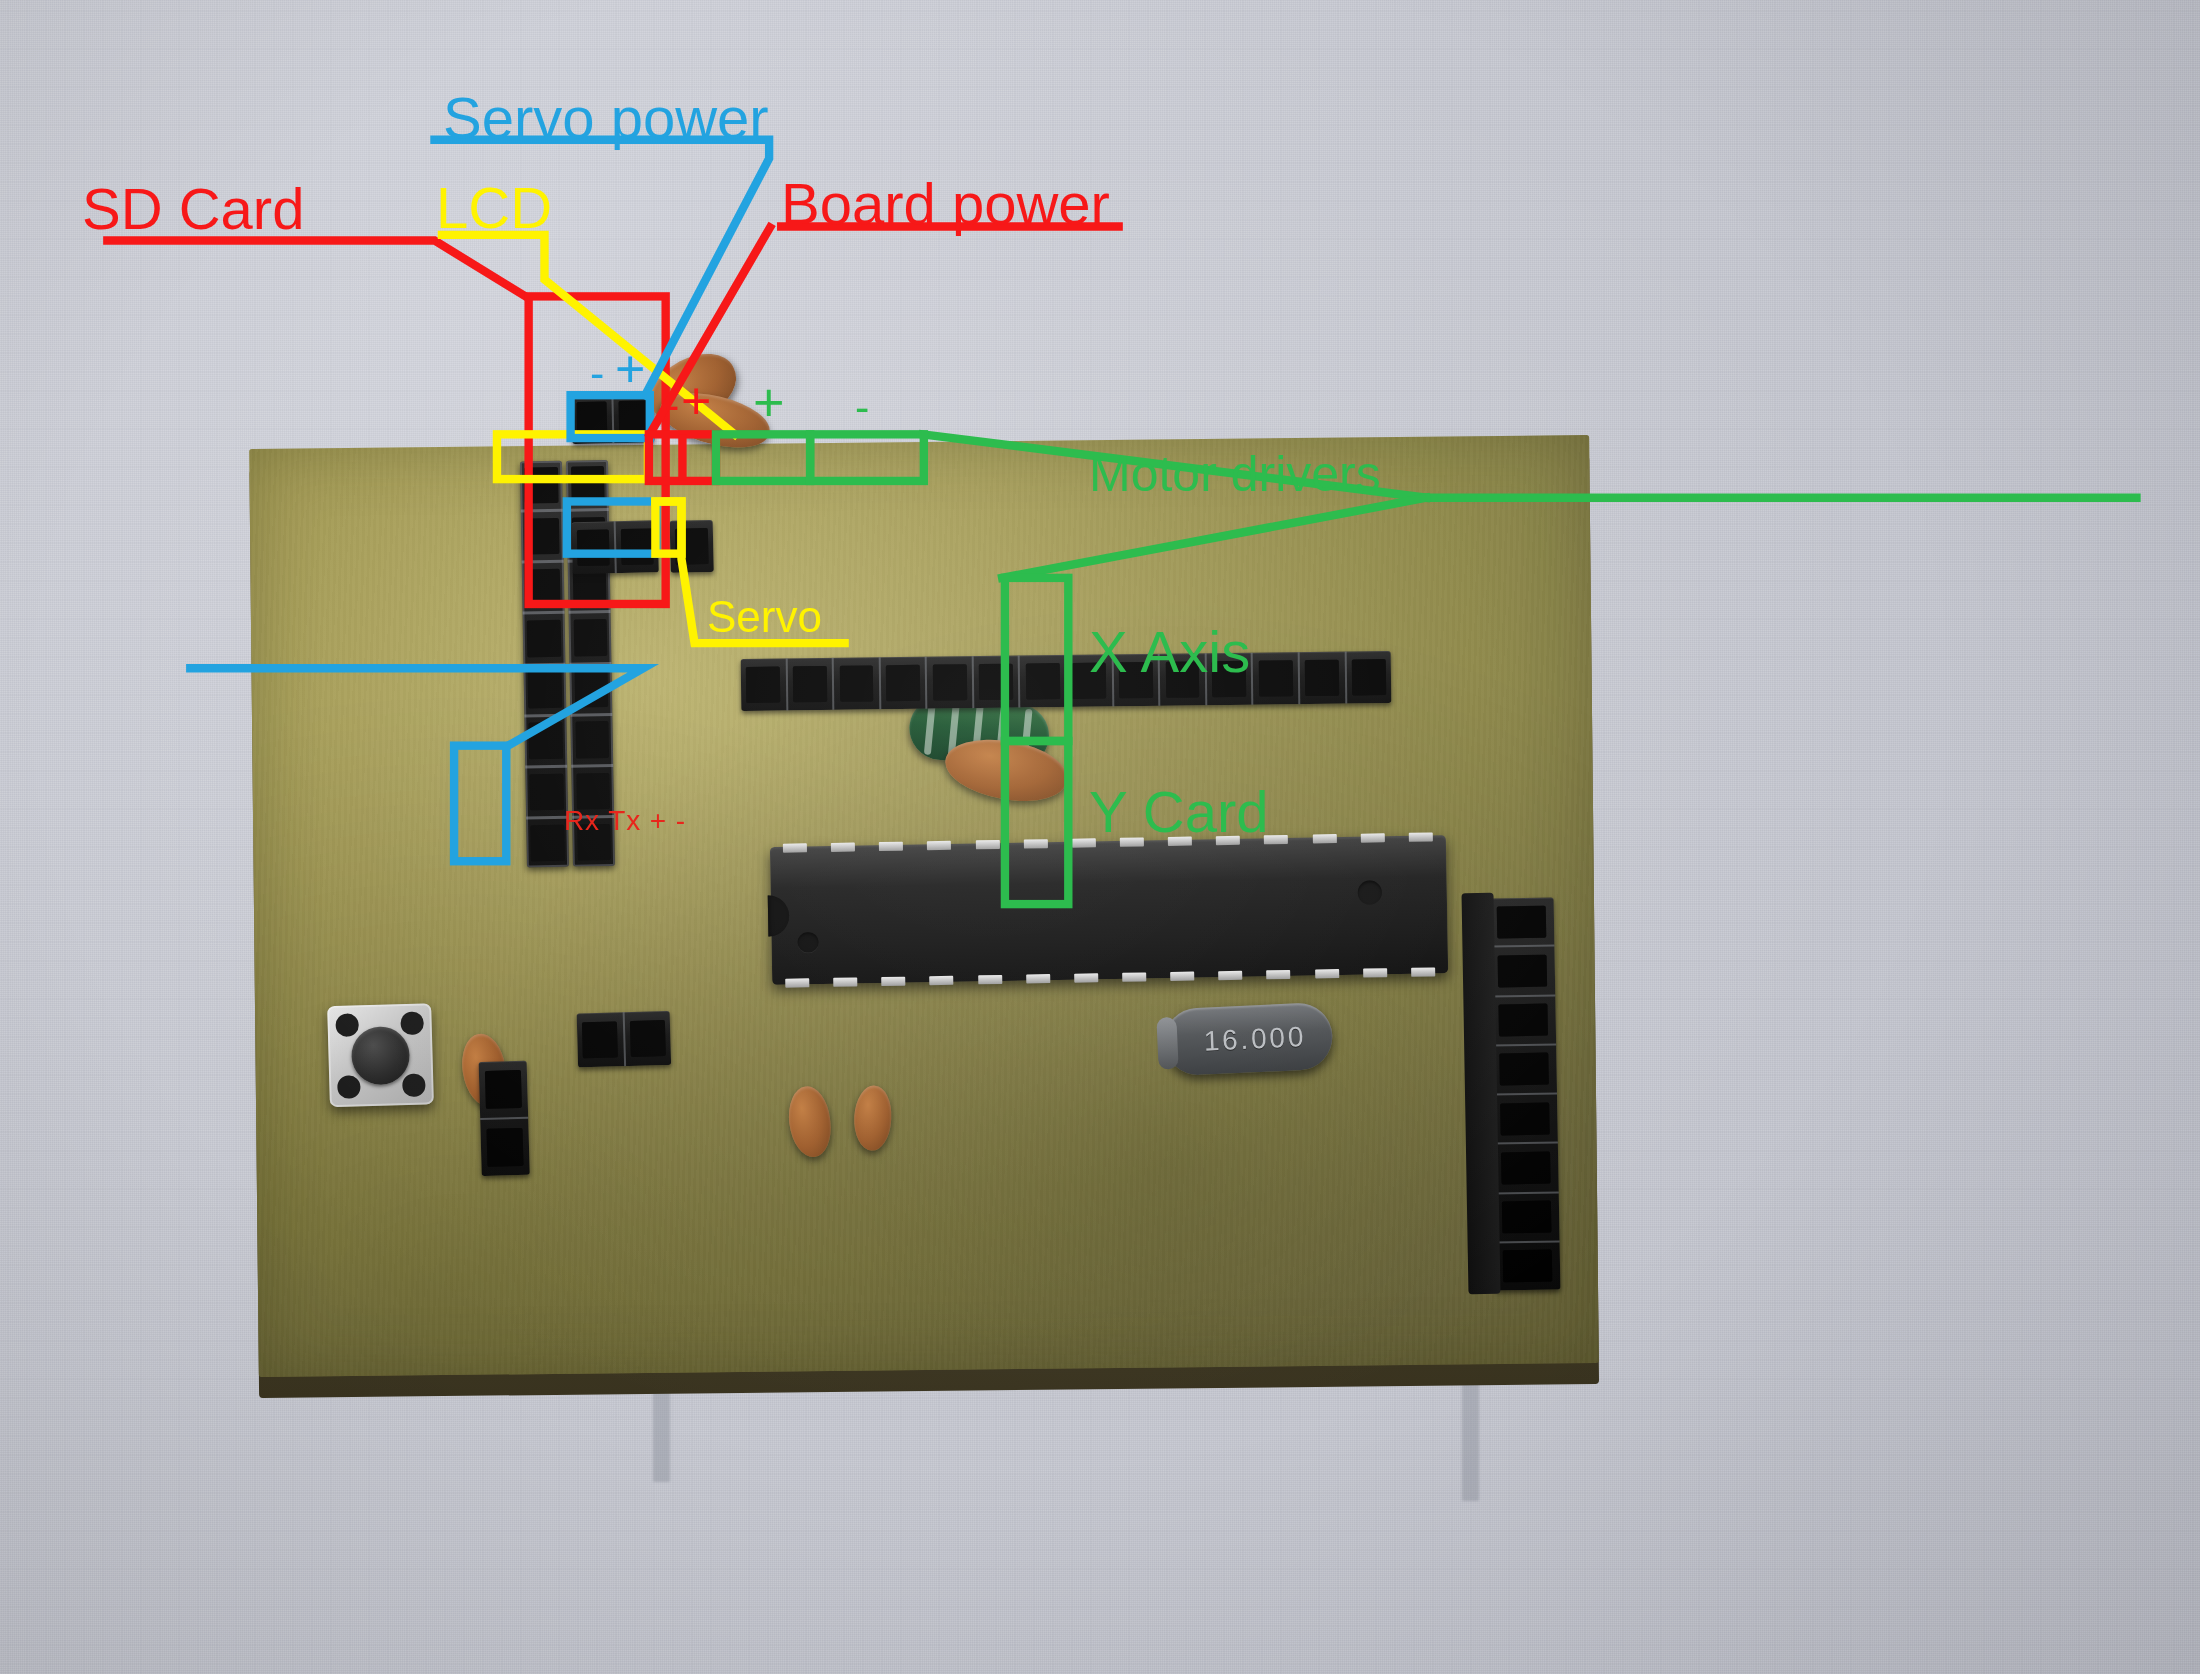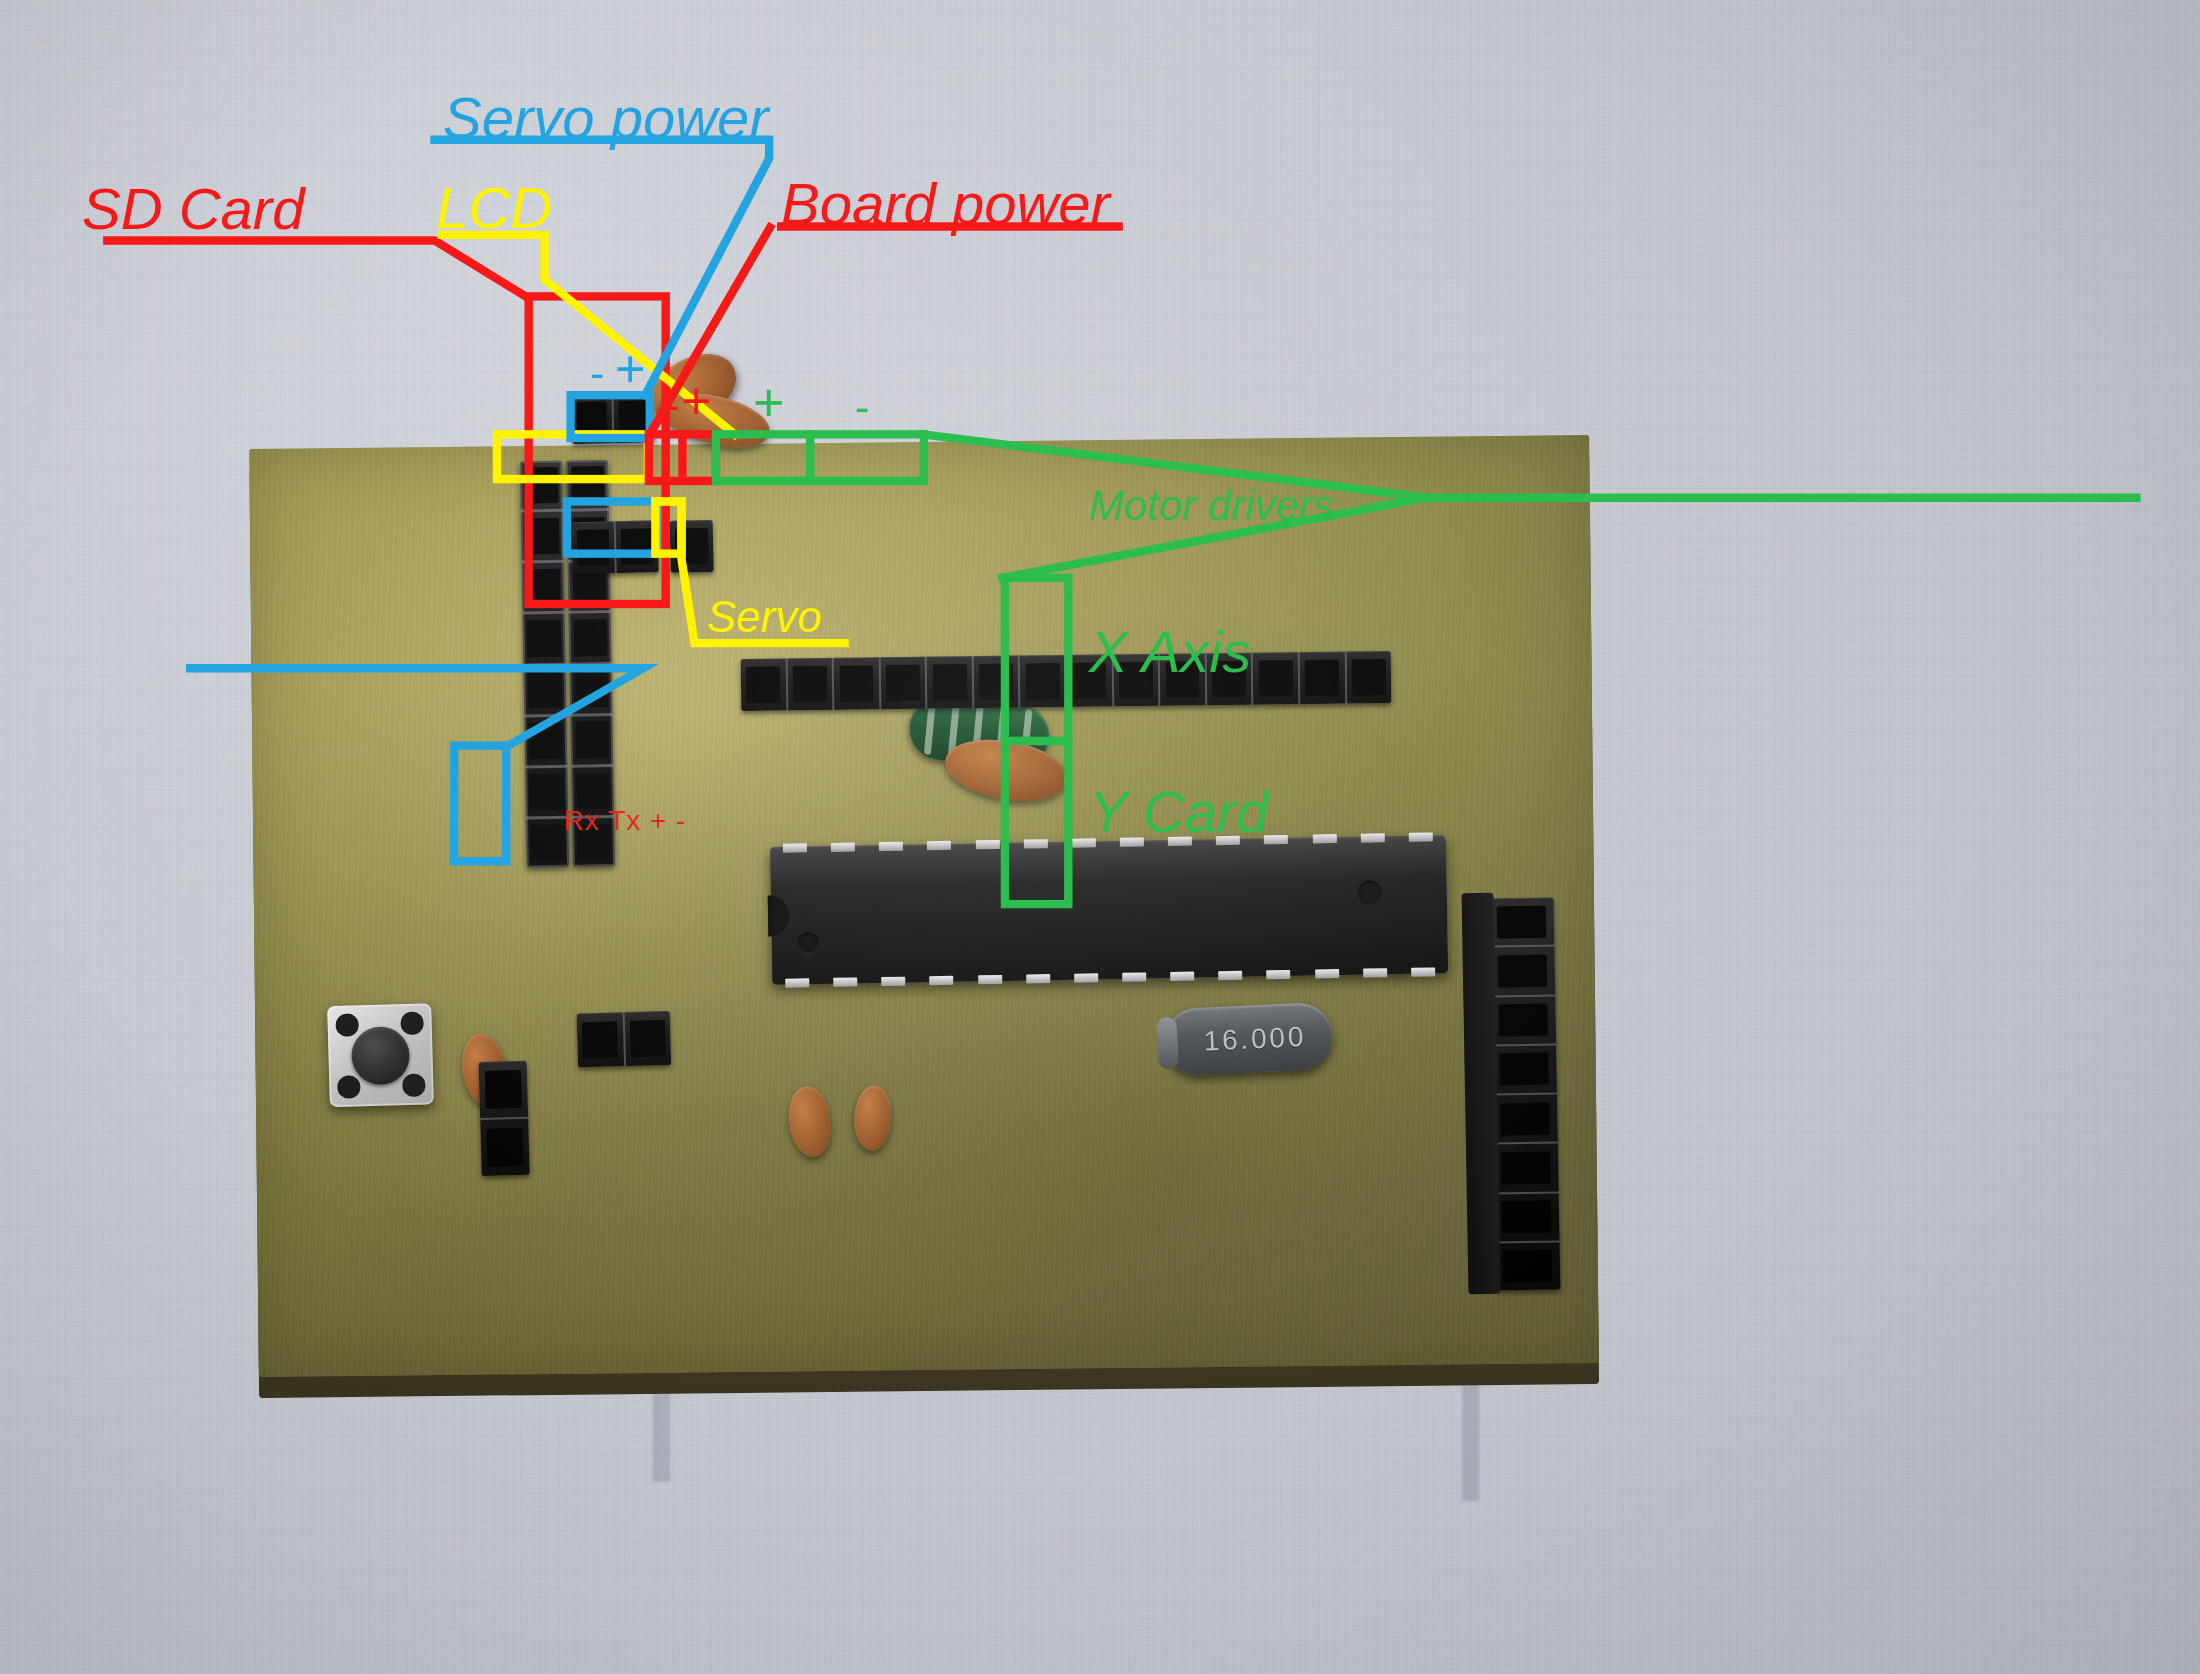--- a/index.html
+++ b/index.html
@@ -173,21 +173,21 @@
   .cap-tan{
     background:radial-gradient(ellipse at 35% 30%, #c07a3e 0%, #9c5a28 55%, #6f3d17 100%);
     box-shadow:0 3.7px 7.5px rgba(0,0,0,.5), inset 0 1.9px 2.8px rgba(255,255,255,.18);
   }
 
   
   #anno{position:absolute;inset:0;}
   .lbl{
     position:absolute;white-space:nowrap;
     font-family:"Liberation Sans", sans-serif;
-    font-weight:400;line-height:1;font-style:italic;
+    font-weight:400;line-height:1;
   }
   svg#lines{position:absolute;left:0;top:0;width:2200px;height:1674px;overflow:visible;}
   .pmark{
     position:absolute;font-family:"Liberation Sans", sans-serif;
     font-weight:500;line-height:1;white-space:nowrap;
   }
 </style>
 </head>
 <body>
 
@@ -413,21 +413,21 @@
     </svg>
 
     <div class="lbl" style="left:82px;top:180px;color:#F71818;font-size:58px;">SD Card</div>
 
     <div class="lbl" style="left:436px;top:179px;color:#FFF300;font-size:58px;">LCD</div>
 
     <div class="lbl" style="left:443px;top:89px;color:#23A3E0;font-size:58px;">Servo power</div>
 
     <div class="lbl" style="left:781px;top:175px;color:#F71818;font-size:58px;">Board power</div>
 
-    <div class="lbl" style="left:1089px;top:449px;color:#2DBC4E;font-size:42px;margin-top:36px;">Motor drivers</div>
+    <div class="lbl" style="left:1089px;top:449px;color:#2DBC4E;font-size:50px;">Motor drivers</div>
 
     <div class="lbl" style="left:1089px;top:623px;color:#2DBC4E;font-size:58px;">X Axis</div>
 
     <div class="lbl" style="left:1089px;top:783px;color:#2DBC4E;font-size:58px;">Y Card</div>
 
 
     <div class="lbl" style="left:707px;top:595px;color:#FFF300;font-size:44px;">Servo</div>
 
     <div class="pmark" style="left:590px;top:352px;color:#23A3E0;font-size:43px;">-</div>
     <div class="pmark" style="left:615px;top:343px;color:#23A3E0;font-size:52px;">+</div>

